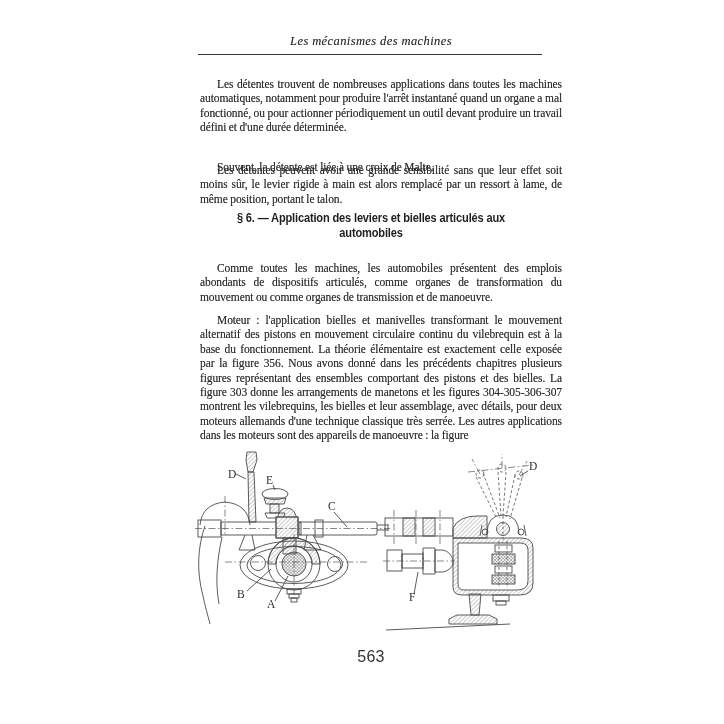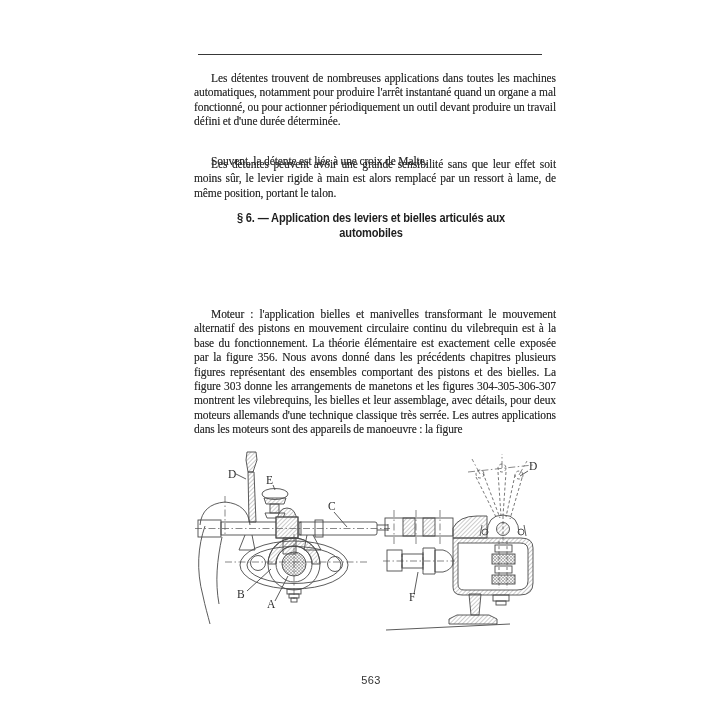--- a/index.html
+++ b/index.html
@@ -9,21 +9,21 @@
     font-family:"Liberation Serif", serif; color:#2b2b2b;
   }
   .runhead {
     position:absolute; top:34px; left:190px; width:362px;
     text-align:center; font-style:italic; font-size:12.5px;
     letter-spacing:0.4px; color:#2e2e2e;
     text-shadow:0 0 0.35px rgba(40,40,40,0.5);
   }
   .rule { position:absolute; top:54px; left:198px; width:344px; height:1.2px; background:#383838; }
   .para {
-    position:absolute; left:190px; width:362px; margin:4px;
+    position:absolute; left:190px; width:362px; margin:10px;
     font-size:11.5px; line-height:14.4px; text-align:justify;
     text-indent:17px; letter-spacing:-0.1px; word-spacing:-0.2px;
     text-shadow:0 0 0.35px rgba(40,40,40,0.5);
   }
   .p1 { top:67px; }
   .p2 { top:150px; }
   .p3 { top:153px; }
   .p4 { top:251px; }
   .p5 { top:303px; }
   .para .lead { }
@@ -34,45 +34,47 @@
     letter-spacing:-0.2px; color:#1f1f1f;
     transform:scaleX(0.82); transform-origin:50% 0;
   }
   .figL { position:absolute; left:195px; top:448px; }
   .figR { position:absolute; left:383px; top:448px; }
   .caption {
     position:absolute; top:637px; left:190px; width:362px;
     text-align:center; font-style:italic; font-size:10px; color:#333;
   }
   .pageno {
-    position:absolute; top:674px; left:190px; width:362px;
+    position:absolute; top:648px; left:190px; width:362px;
     text-align:center; font-family:"Liberation Sans", sans-serif;
-    font-size:11px; color:#333; letter-spacing:0.3px;
+    font-size:16px; color:#333; letter-spacing:0.3px;
   }
   svg .ln   { stroke:#4a4a4a; stroke-width:0.9; fill:none; }
   svg .dd   { stroke:#555; stroke-width:0.7; fill:none; stroke-dasharray:7 2.5 1.5 2.5; }
   svg .dash { stroke:#555; stroke-width:0.8; fill:none; stroke-dasharray:3 2.2; }
   svg text  { font-family:"Liberation Serif", serif; font-size:11.5px; fill:#2e2e2e; stroke:none; }
 </style>
 </head>
 <body>
 
 <div class="page">
 
+  <div class="runhead">Les mécanismes des machines</div>
   <div class="rule"></div>
 
   <p class="para p1">Les détentes trouvent de nombreuses applications dans toutes les machines automatiques, notamment pour produire l'arrêt instantané quand un organe a mal fonctionné, ou pour actionner périodiquement un outil devant produire un travail défini et d'une durée déterminée.</p>
   <p class="para p2">Souvent, la détente est liée à une croix de Malte.</p>
   <p class="para p3">Les détentes peuvent avoir une grande sensibilité sans que leur effet soit moins sûr, le levier rigide à main est alors remplacé par un ressort à lame, de même position, portant le talon.</p>
 
   <div class="heading">
     <div>§ 6. — Application des leviers et bielles articulés aux</div>
     <div>automobiles</div>
   </div>
 
+  <p class="para p4">Comme toutes les machines, les automobiles présentent des emplois abondants de dispositifs articulés, comme organes de transformation du mouvement ou comme organes de transmission et de manoeuvre.</p>
   <p class="para p5"><span class="lead">Moteur</span><span> : l'application bielles et manivelles transformant le mouvement alternatif des pistons en mouvement circulaire continu du vilebrequin est à la base du fonctionnement. La théorie élémentaire est exactement celle exposée par la figure 356. Nous avons donné dans les précédents chapitres plusieurs figures représentant des ensembles comportant des pistons et des bielles. La figure 303 donne les arrangements de manetons et les figures 304-305-306-307 montrent les vilebrequins, les bielles et leur assemblage, avec détails, pour deux moteurs allemands d'une technique classique très serrée. Les autres applications dans les moteurs sont des appareils de manoeuvre : la figure</span></p>
 
   <svg class="figL" width="195" height="192" viewBox="0 0 195 192">
     <defs>
       <pattern id="hL" width="3" height="3" patternUnits="userSpaceOnUse" patternTransform="rotate(45)">
         <line x1="0" y1="0" x2="0" y2="3" stroke="#6a6a6a" stroke-width="0.7"></line>
       </pattern>
       <pattern id="xL" width="3.2" height="3.2" patternUnits="userSpaceOnUse">
         <path d="M0 0 L3.2 3.2 M3.2 0 L0 3.2" stroke="#6a6a6a" stroke-width="0.5" fill="none"></path>
       </pattern>

